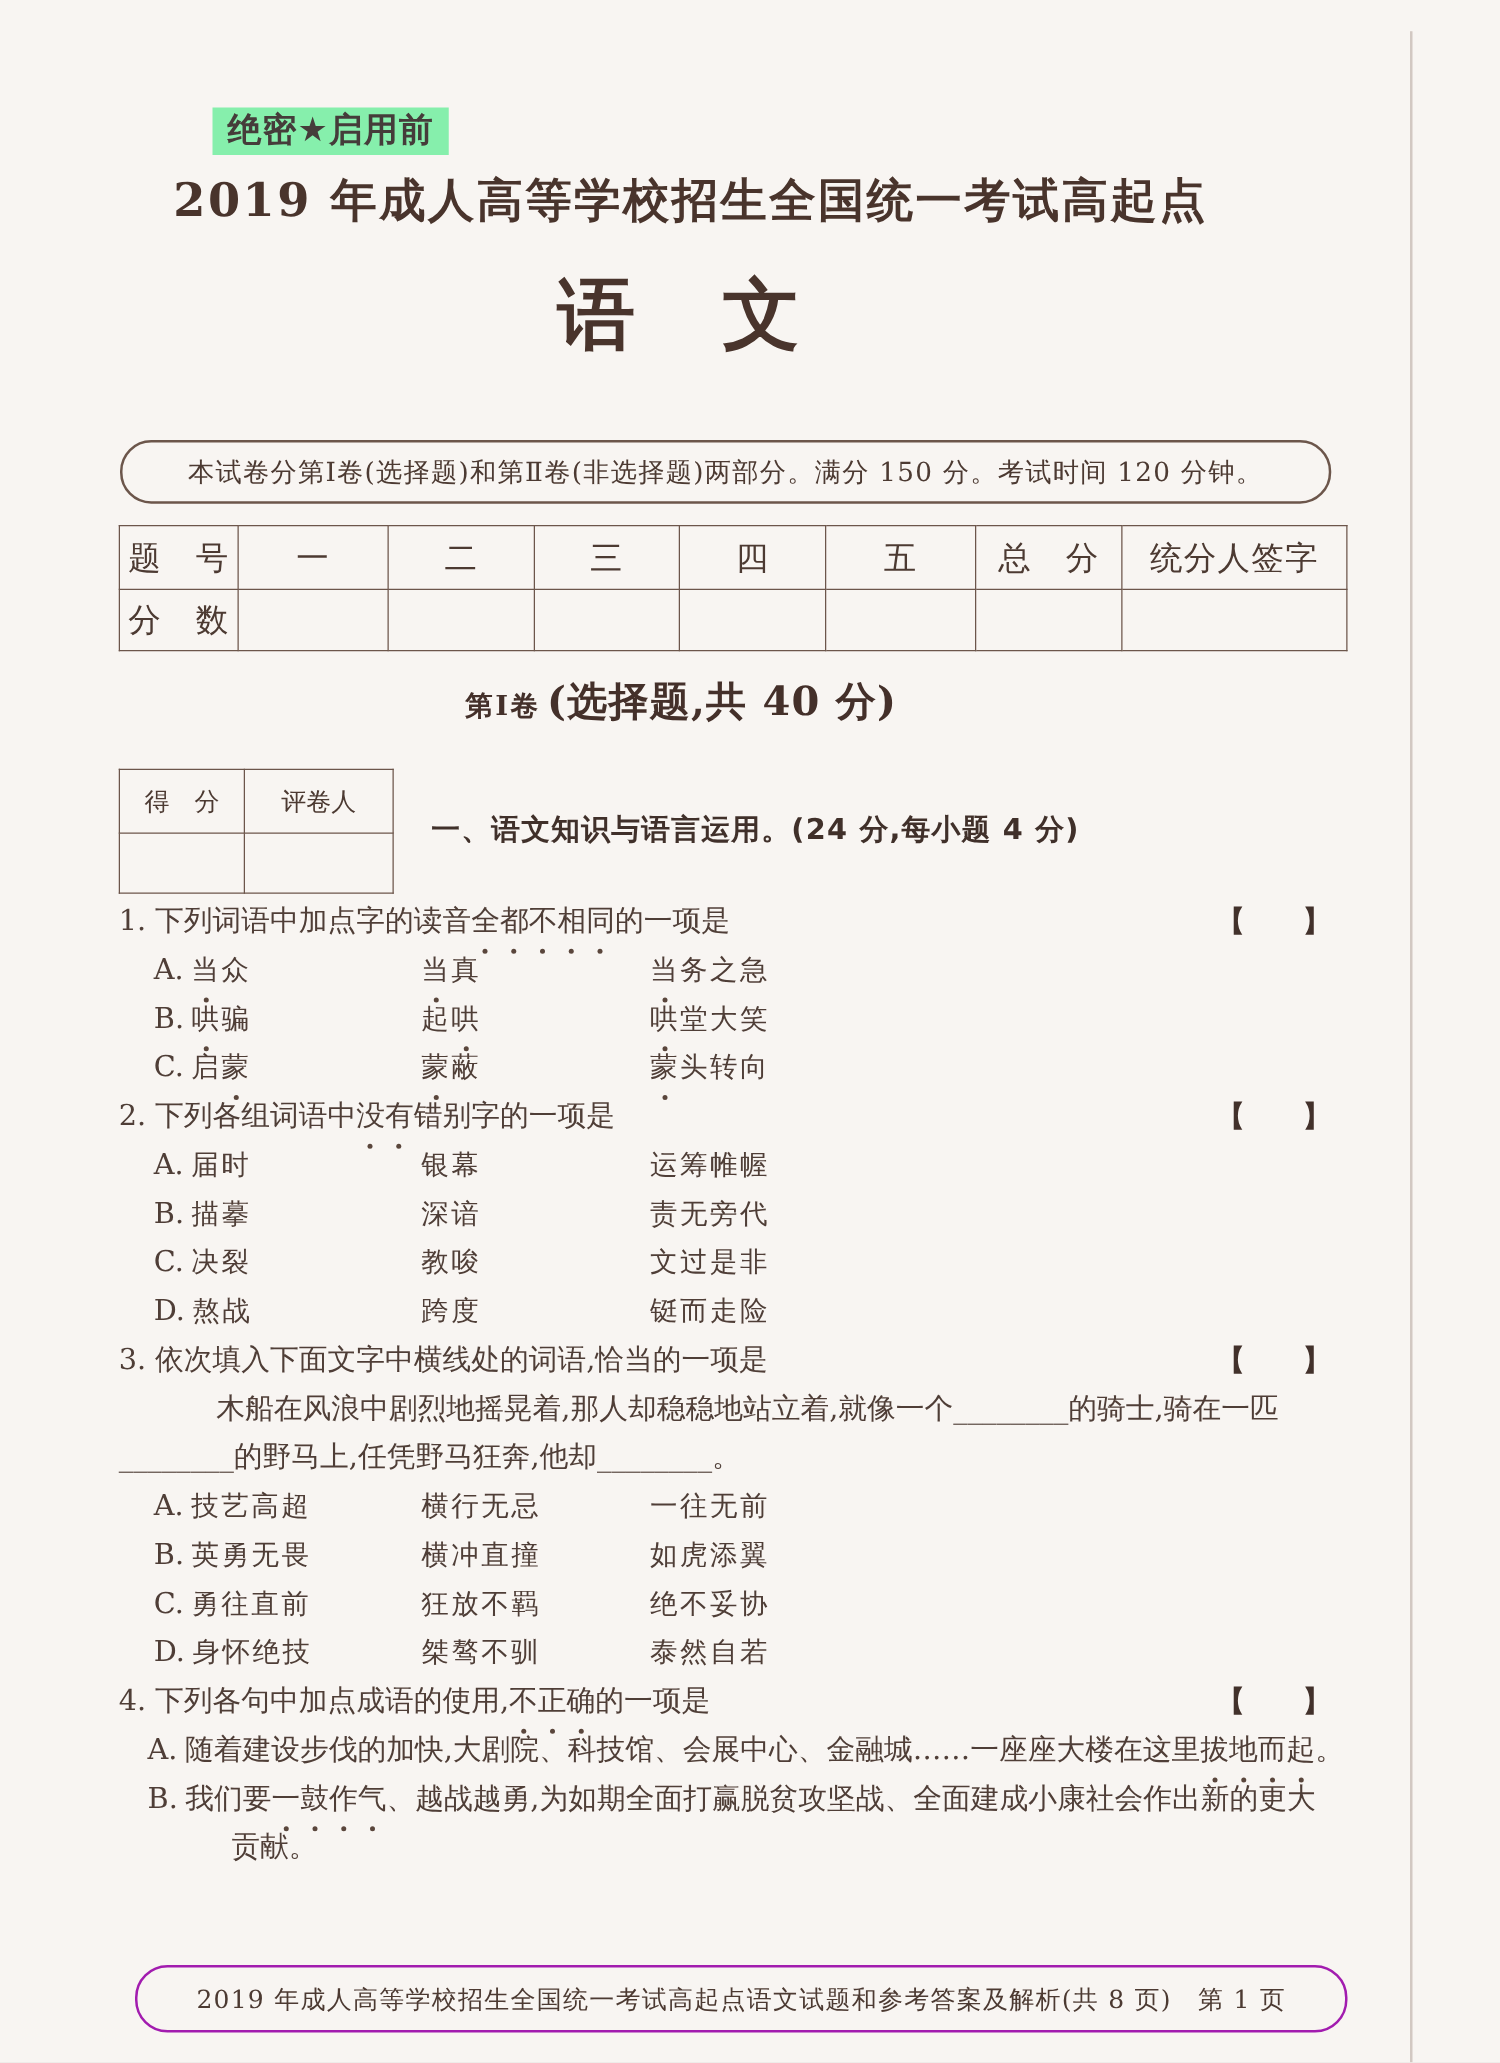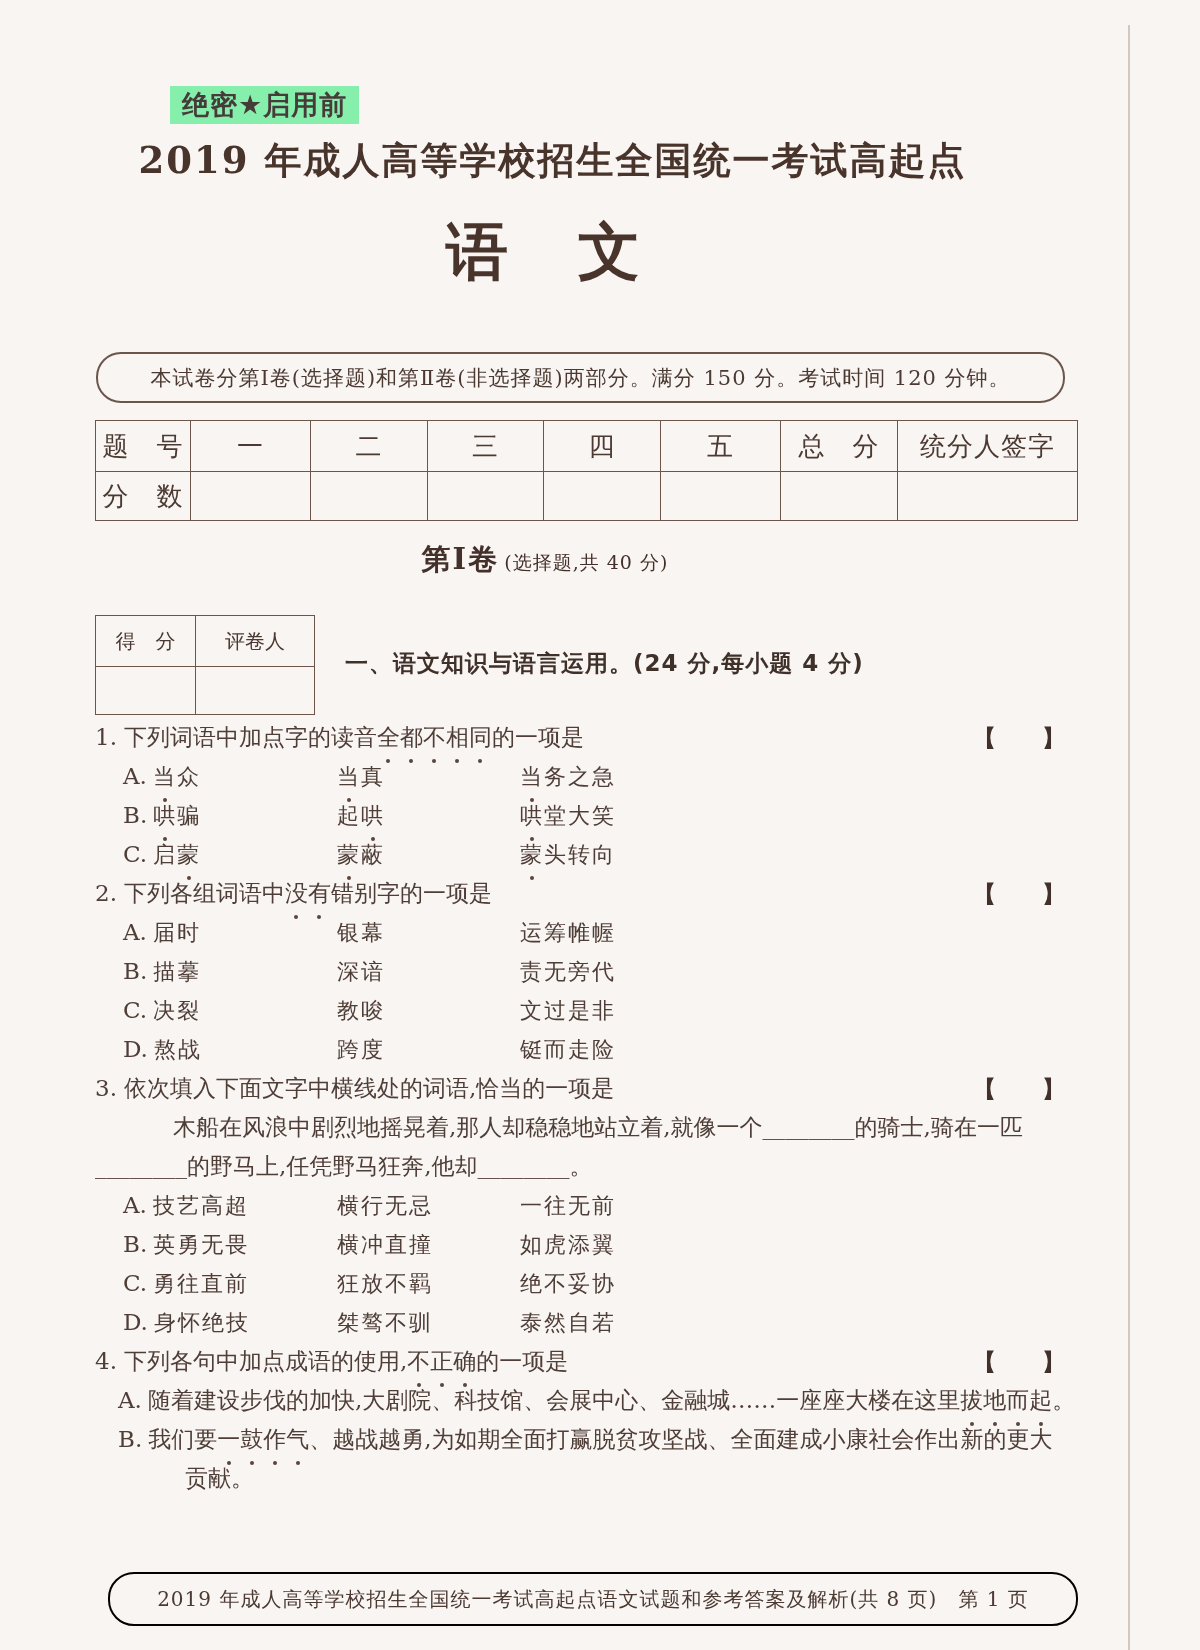--- a/index.html
+++ b/index.html
@@ -46,22 +46,22 @@
   .score-table td{
     border:1.6px solid #6c564b;text-align:center;
     font-size:26px;color:#4c3a32;letter-spacing:1px;
   }
   .score-table tr.r1 td{height:48px;}
   .score-table tr.r2 td{height:46px;}
   .part1-heading{
     position:absolute;left:0;right:110px;top:540px;
     text-align:center;color:#44302a;
   }
-  .part1-heading .main{font-size:29px;font-weight:bold;letter-spacing:2px;}
-  .part1-heading .sub{font-size:19px;font-weight:normal;letter-spacing:1px;}
+  .part1-heading .main{font-size:22px;font-weight:bold;letter-spacing:2px;}
+  .part1-heading .sub{font-size:32px;font-weight:bold;letter-spacing:1px;}
   .grader-table{position:absolute;left:95px;top:615px;table-layout:fixed;}
   .grader-table td{
     border:1.6px solid #6c564b;text-align:center;
     font-size:20px;color:#4c3a32;
   }
   .grader-table tr.r1 td{height:48px;}
   .grader-table tr.r2 td{height:45px;}
   .section-heading{
     position:absolute;left:345px;top:648px;
     font-family:"DejaVu Sans","Liberation Sans",sans-serif;
@@ -86,21 +86,21 @@
   .sent-opt{padding-left:23px;}
   .cont-line{padding-left:90px;}
   .dot{position:relative;display:inline-block;}
   .dot::after{
     content:"";position:absolute;left:50%;bottom:-6px;
     width:4px;height:4px;border-radius:50%;
     background:#5a463c;transform:translateX(-50%);
   }
   .footer-box{
     position:absolute;left:108px;top:1572px;width:966px;height:50px;
-    border:2px solid #000000;border-radius:26px;
+    border:2px solid #a21caf;border-radius:26px;
     display:flex;align-items:center;justify-content:center;
     font-size:20px;color:#4c3a32;letter-spacing:1px;
   }
 </style>
 </head>
 <body>
 
 <div class="page">
   <div class="scan-line"></div>
 

